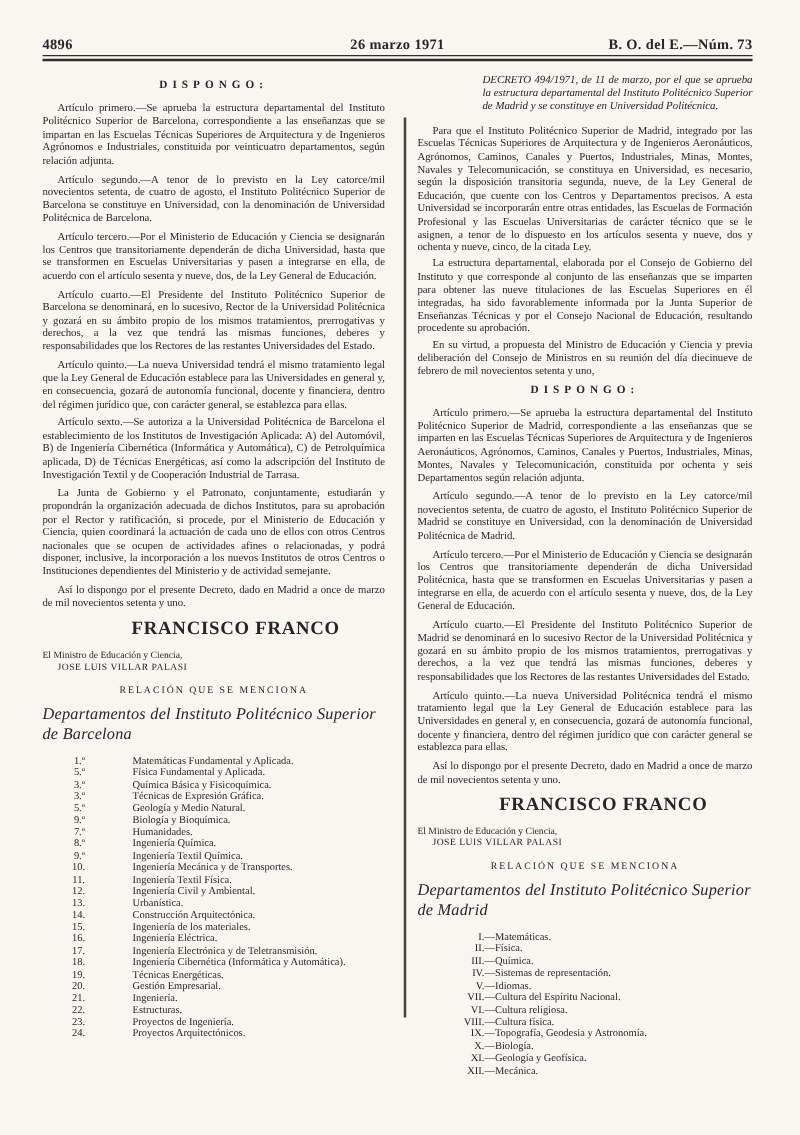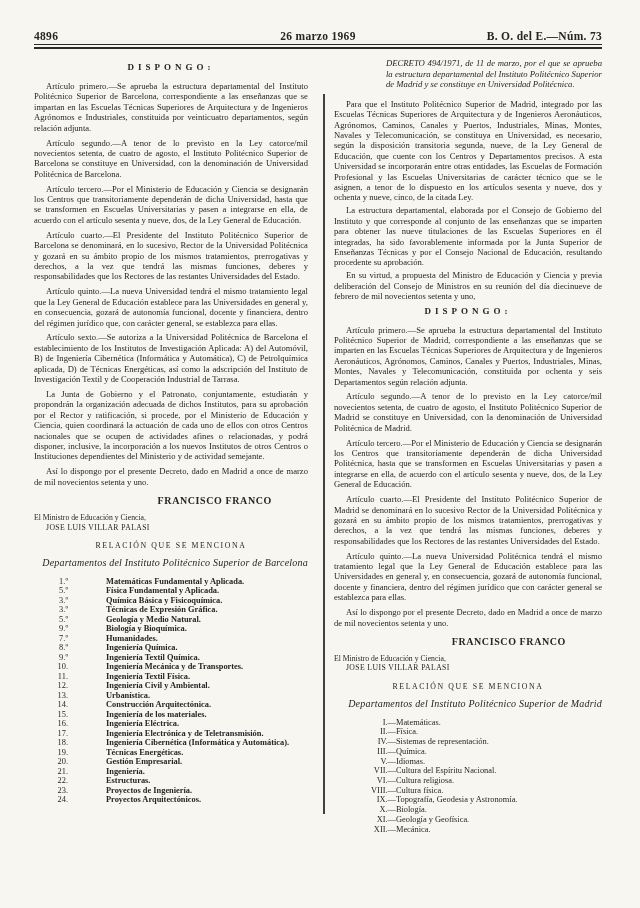--- a/index.html
+++ b/index.html
@@ -63,67 +63,67 @@
   .decree-title {
     font-style: italic;
     font-size: 8.7px;
     line-height: 10.6px;
     margin: 0 0 9px 52px;
     text-align: justify;
   }
   .signature {
     text-align: right;
     padding-right: 36px;
-    font-size: 10px;
+    font-size: 15px;
     font-weight: bold;
     letter-spacing: 0.6px;
     margin: 8px 0 7px 0;
   }
   .minister { font-size: 7.7px; line-height: 9.4px; margin: 2px 0 9px 0; }
   .minister-name { padding-left: 12px; letter-spacing: 0.4px; }
   .relation {
     text-align: center;
     font-size: 7.8px;
     letter-spacing: 1.6px;
     margin: 9px 0 7px 0;
   }
   .list-title {
     font-style: italic;
-    font-size: 10px;
-    text-align: right;
+    font-size: 13px;
+    text-align: left;
     margin: 2px 0 9px 0;
     letter-spacing: 0.2px;
   }
   
   .dept-list { font-size: 8.4px; line-height: 9.5px; }
   .dept-row { display: flex; gap: 29px; }
   .dept-num {
     flex: 0 0 34px;
     text-align: right;
     padding-right: 9px;
     white-space: nowrap;
   }
-  .dept-label { flex: 1; font-weight: bold; }
+  .dept-label { flex: 1; }
   .roman-list { font-size: 8.4px; line-height: 9.7px; }
   .roman-row { display: flex; }
   .roman-num {
     flex: 0 0 62px;
     text-align: right;
     white-space: nowrap;
   }
   .roman-label { flex: 1; }
 </style>
 </head>
 <body>
 
 <div class="page">
 
   <div class="header">
     <span class="hdr-left">4896</span>
-    <span class="hdr-center">26 marzo 1969</span>
+    <span class="hdr-center">26 marzo 1971</span>
     <span class="hdr-right">B. O. del E.—Núm. 73</span>
   </div>
   <div class="header-rule"></div>
 
   <div class="divider"></div>
 
   <div class="columns">
 
     <div class="col-left">
       <div class="dispongo">DISPONGO:</div>
@@ -326,30 +326,30 @@
             <span class="roman-num">I.—</span>
             <span class="roman-label">Matemáticas.</span>
           </div>
 
           <div class="roman-row">
             <span class="roman-num">II.—</span>
             <span class="roman-label">Física.</span>
           </div>
 
           <div class="roman-row">
+            <span class="roman-num">III.—</span>
+            <span class="roman-label">Química.</span>
+          </div>
+
+          <div class="roman-row">
             <span class="roman-num">IV.—</span>
             <span class="roman-label">Sistemas de representación.</span>
           </div>
 
           <div class="roman-row">
-            <span class="roman-num">III.—</span>
-            <span class="roman-label">Química.</span>
-          </div>
-
-          <div class="roman-row">
             <span class="roman-num">V.—</span>
             <span class="roman-label">Idiomas.</span>
           </div>
 
           <div class="roman-row">
             <span class="roman-num">VII.—</span>
             <span class="roman-label">Cultura del Espíritu Nacional.</span>
           </div>
 
           <div class="roman-row">

